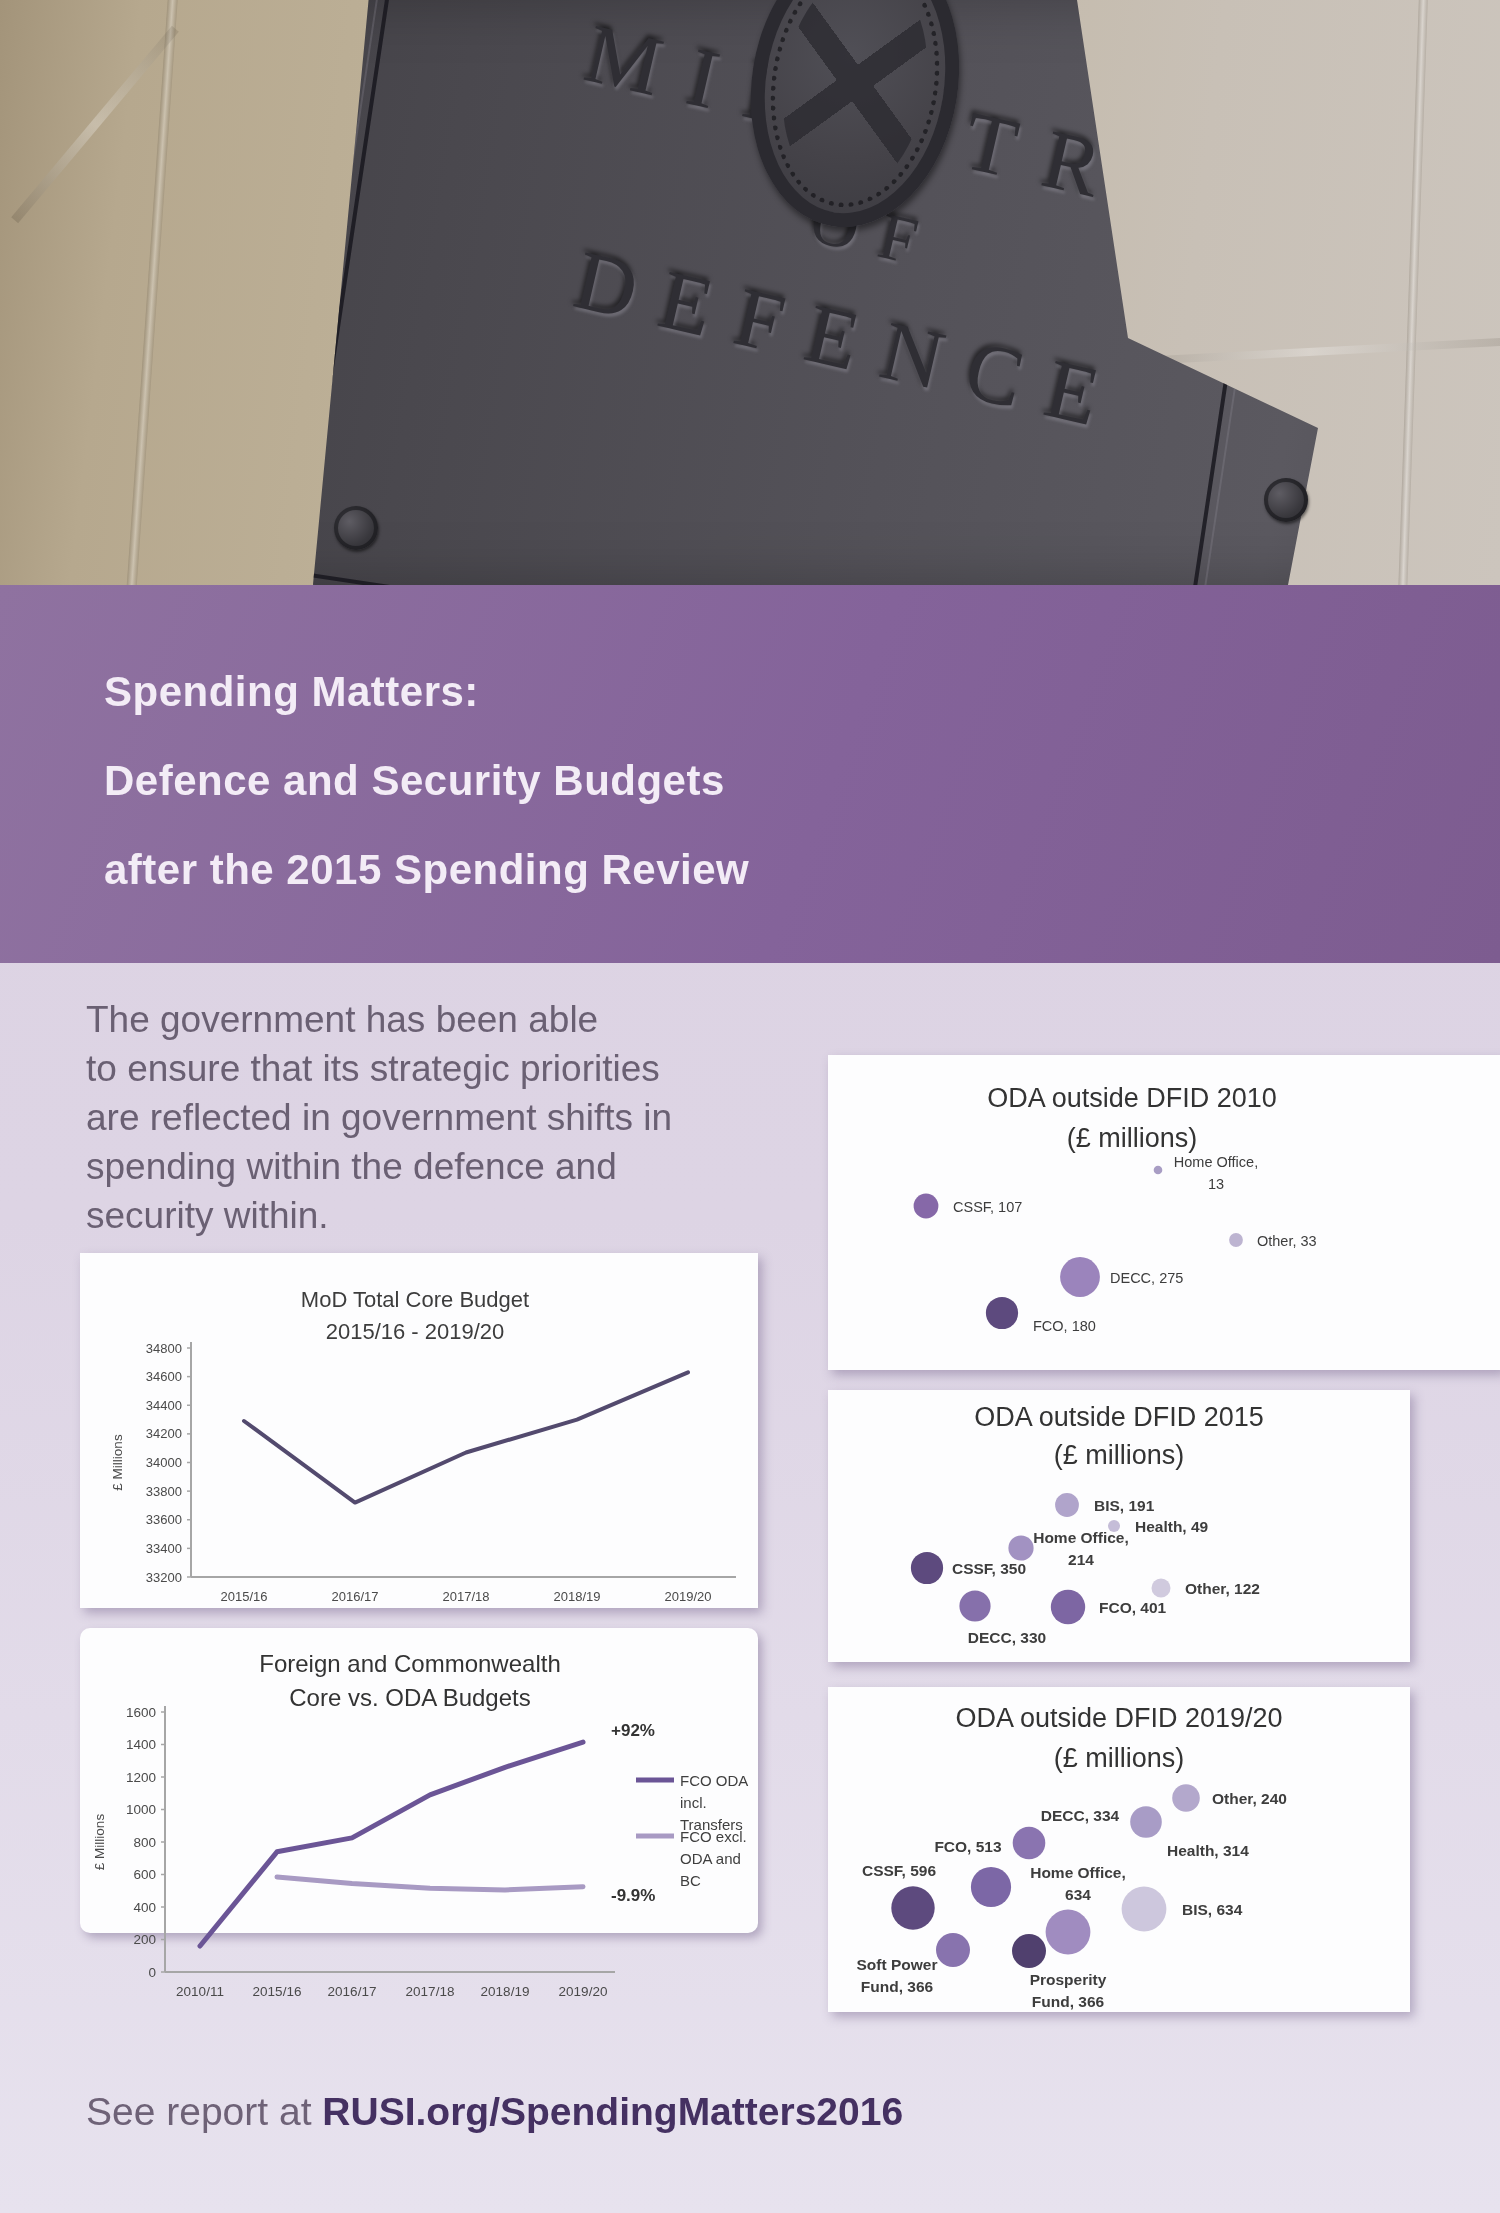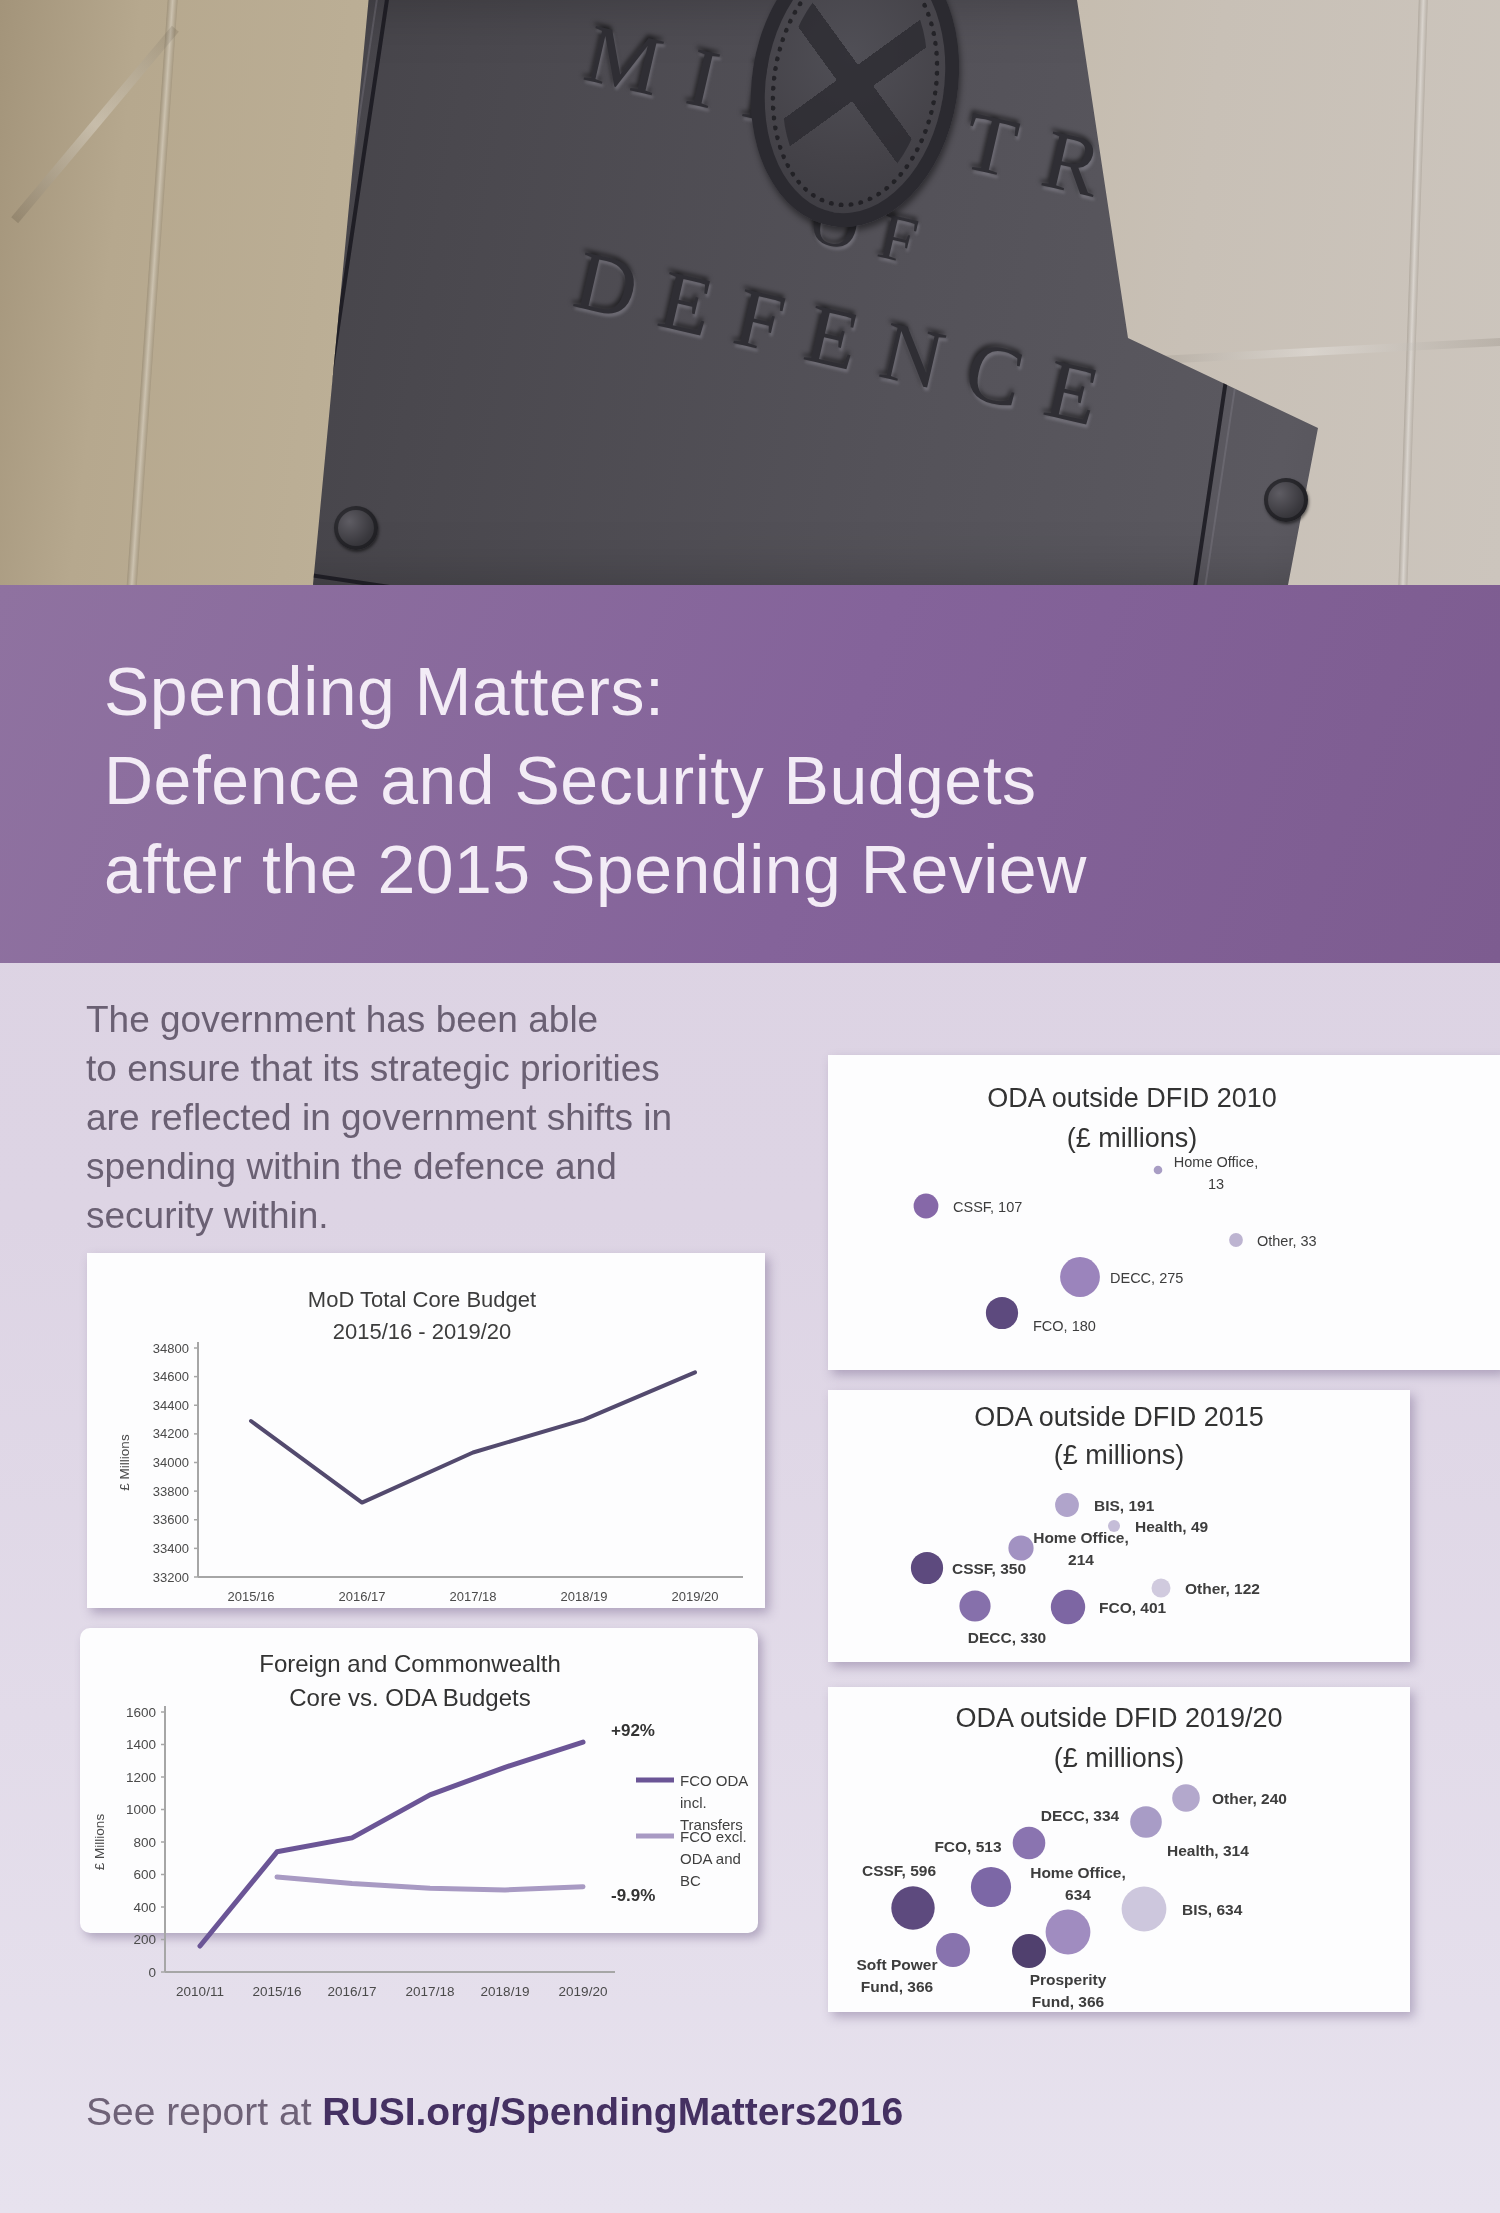--- a/index.html
+++ b/index.html
@@ -40,30 +40,30 @@
                    linear-gradient(-45deg, transparent 45%, #2c2b31 45%, #2c2b31 55%, transparent 55%); opacity: 0.8; }
   .rosette { position: absolute; width: 44px; height: 44px; border-radius: 50%;
              background: radial-gradient(circle at 35% 35%, #5e5c63, #38373c 60%, #2a292e);
              box-shadow: 1px 2px 3px rgba(0,0,0,0.5), inset 0 0 0 4px rgba(18,18,22,0.55); }
   .rosette-right { left: 1264px; top: 478px; }
   .rosette-bl { left: 334px; top: 506px; }
 
   
   .banner { position: absolute; left: 0; top: 585px; width: 100%; height: 378px;
             background: linear-gradient(110deg, #8f72a0 0%, #84639a 55%, #7d5c90 100%); }
-  .banner-title { position: absolute; left: 104px; top: 62px; font-size: 68px; line-height: 89px;
-                  font-weight: 400; color: #f3ecf6; letter-spacing: 0.5px; }
+  .banner-title { position: absolute; left: 104px; top: 62px; font-size: 42px; line-height: 89px;
+                  font-weight: 700; color: #f3ecf6; letter-spacing: 0.5px; }
 
   
   .intro { position: absolute; left: 86px; top: 995px; font-size: 37px; line-height: 49px;
            font-weight: 300; color: #6a6073; }
 
   
   .card { position: absolute; background: #fdfdfe; box-shadow: 4px 5px 10px rgba(95,75,120,0.38); }
-  #card-mod  { left: 87px;  top: 1253px; width: 678px; height: 355px; }
+  #card-mod  { left: 80px;  top: 1253px; width: 678px; height: 355px; }
   #card-fco  { left: 80px;  top: 1628px; width: 678px; height: 305px; border-radius: 10px; }
   #card-2010 { left: 828px; top: 1055px; width: 674px; height: 315px; padding-left: 13px; }
   #card-2015 { left: 828px; top: 1390px; width: 582px; height: 272px; }
   #card-2019 { left: 828px; top: 1687px; width: 582px; height: 325px; }
   .card svg { display: block; }
 
   
   .footer { position: absolute; left: 86px; top: 2090px; font-size: 39px; }
   .footer .pre  { color: #6e6277; font-weight: 400; }
   .footer .link { color: #453162; font-weight: 700; }

